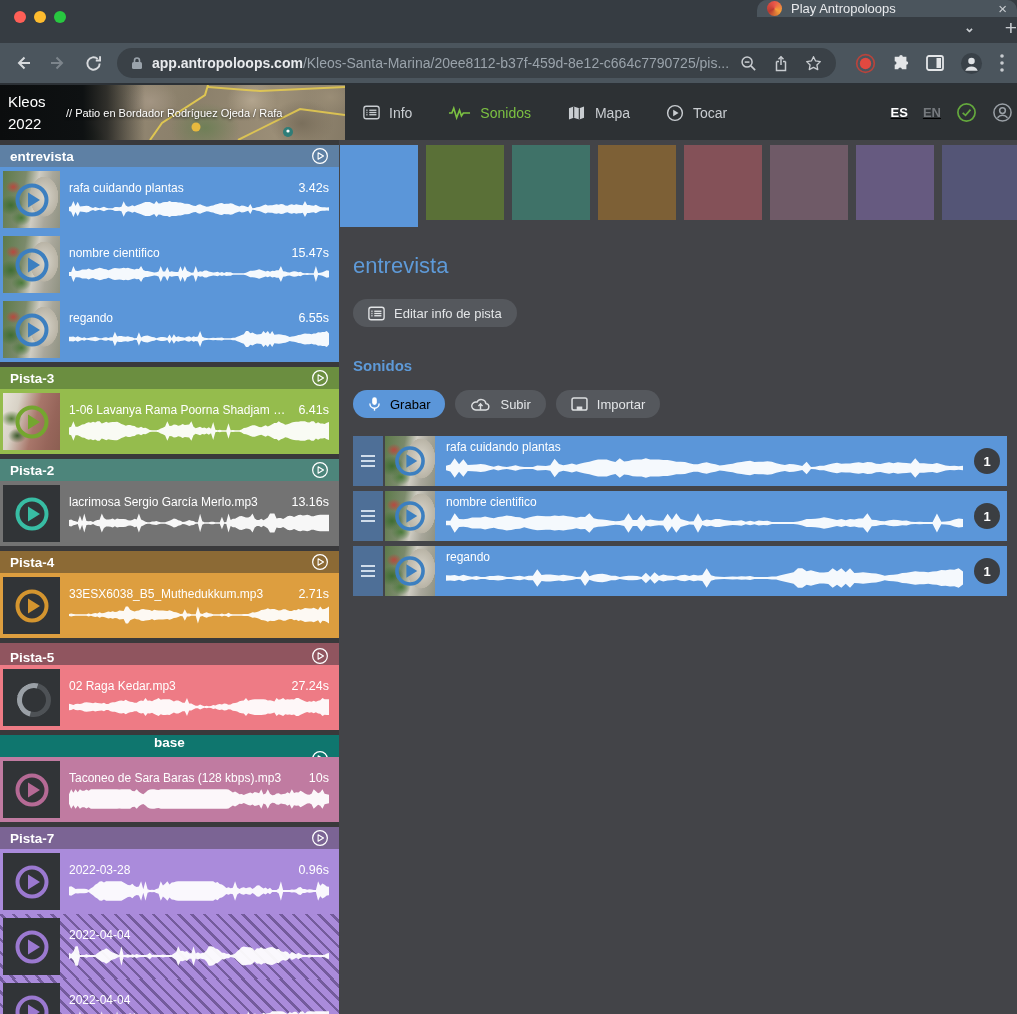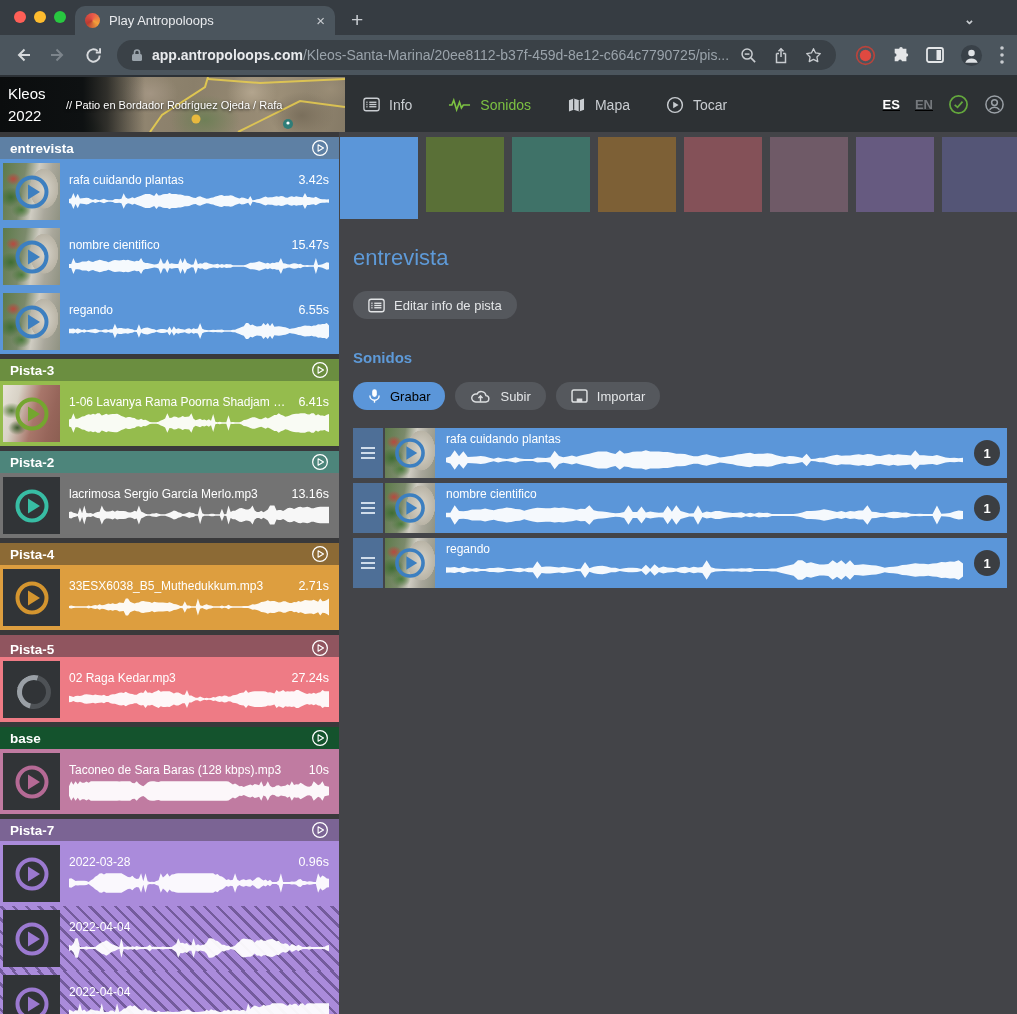--- a/index.html
+++ b/index.html
@@ -1,20 +1,20 @@
 <!DOCTYPE html>
 <html><head>
 <meta charset="utf-8">
 <style>
   html,body{margin:0;padding:0;background:#222;}
   .screen{width:1017px;height:1014px;overflow:hidden;position:relative;
           font-family:"Liberation Sans",sans-serif;background:#434448;}
 
   
-  .tabstrip{height:35px;background:#363c42;display:flex;align-items:flex-end;position:relative;}
+  .tabstrip{height:43px;background:#363c42;display:flex;align-items:flex-end;position:relative;flex-direction:column;}
   .lights{position:absolute;left:14px;top:11px;display:flex;gap:8px;}
   .light{width:12px;height:12px;border-radius:50%;}
   .tab{margin-left:75px;width:240px;height:29px;background:#4b555d;border-radius:10px 10px 0 0;
        display:flex;align-items:center;padding:0 10px;gap:9px;}
   .favicon{width:15px;height:15px;border-radius:50%;flex:none;
            background:conic-gradient(#e8564a,#f3a13a,#b93a31,#e8564a);}
   .tab-title{font-size:13px;color:#e8eaed;flex:1;white-space:nowrap;overflow:hidden;}
   .tab-close{color:#c8ccd0;font-size:15px;line-height:1;}
   .newtab{color:#c8ccd0;font-size:21px;margin:0 0 5px 16px;line-height:1;}
   .tab-chevron{position:absolute;right:42px;bottom:8px;color:#c8ccd0;font-size:13px;font-weight:700;}
@@ -43,21 +43,21 @@
       linear-gradient(100deg,#7e7463 0%,#968a75 30%,#8a7f6a 55%,#9b8e77 80%,#857a66 100%);}
   .hero-shade{position:absolute;inset:0;
       background:linear-gradient(90deg,#0b0d0e 0%,#0e1112 24%,rgba(14,17,18,.75) 31%,rgba(14,17,18,0) 42%);}
   .hero svg.paths{position:absolute;inset:0;}
   .logo{position:absolute;left:8px;top:6px;font-size:15px;color:#fff;line-height:1.45;font-weight:400;}
   .crumb{position:absolute;left:66px;top:0;height:100%;display:flex;align-items:center;
          font-size:11px;color:#fff;white-space:nowrap;text-shadow:0 1px 3px rgba(0,0,0,.85);}
   .nav{display:flex;gap:36px;margin-left:18px;align-items:center;}
   .nav-item{display:flex;gap:9px;align-items:center;font-size:14px;color:#c9cdd1;cursor:default;}
   .nav-item.active{color:#7cc142;}
-  .appbar-right{margin-left:auto;display:flex;align-items:center;gap:15px;padding-right:12px;text-decoration:underline;}
+  .appbar-right{margin-left:auto;display:flex;align-items:center;gap:15px;padding-right:4px;text-decoration:underline;}
   .lang{font-size:13px;font-weight:700;}
   .lang.on{color:#fff;}  .lang.off{color:#75797d;}
 
   
   .body{display:flex;height:882px;}
   aside{width:339px;flex:none;background:#39393b;overflow:hidden;padding-top:5px;box-sizing:border-box;}
   .trk{margin-bottom:5px;}
   .trk-h{height:22px;display:flex;align-items:center;padding:0 10px;font-size:13.5px;font-weight:700;color:#fff;}
   .trk-h .hplay{margin-left:auto;display:flex;}
   .snd{height:65px;display:flex;align-items:center;position:relative;}
@@ -456,21 +456,21 @@
                 <span class="snd-name">02 Raga Kedar.mp3</span>
                 <span class="snd-dur">27.24s</span>
               </div>
               <svg class="wave" viewBox="0 0 100 24" preserveAspectRatio="none">
                 <polygon points="0.00,8.14 0.84,8.55 1.68,9.72 2.52,8.54 3.36,8.23 4.20,8.52 5.04,7.84 5.88,6.59 6.72,6.31 7.56,6.66 8.40,6.78 9.24,7.43 10.08,6.50 10.92,7.19 11.76,7.52 12.61,7.90 13.45,6.97 14.29,8.29 15.13,8.42 15.97,6.90 16.81,6.29 17.65,6.27 18.49,5.36 19.33,4.58 20.17,4.15 21.01,4.74 21.85,3.32 22.69,4.83 23.53,5.74 24.37,5.94 25.21,6.94 26.05,6.79 26.89,5.22 27.73,4.14 28.57,4.78 29.41,1.13 30.25,4.45 31.09,4.31 31.93,5.04 32.77,3.51 33.61,2.55 34.45,1.13 35.29,3.27 36.13,2.55 36.97,2.55 37.82,2.83 38.66,2.55 39.50,3.85 40.34,5.36 41.18,4.27 42.02,4.29 42.86,5.46 43.70,6.90 44.54,6.92 45.38,1.13 46.22,7.91 47.06,7.82 47.90,9.29 48.74,10.51 49.58,10.55 50.42,9.01 51.26,10.12 52.10,11.00 52.94,10.64 53.78,11.00 54.62,10.70 55.46,9.56 56.30,10.19 57.14,8.87 57.98,8.50 58.82,9.04 59.66,7.70 60.50,8.01 61.34,9.32 62.18,8.95 63.03,7.43 63.87,7.27 64.71,6.72 65.55,5.15 66.39,4.47 67.23,4.12 68.07,1.13 68.91,4.48 69.75,3.48 70.59,3.04 71.43,2.55 72.27,2.55 73.11,2.55 73.95,2.55 74.79,2.81 75.63,3.08 76.47,4.12 77.31,3.98 78.15,4.60 78.99,5.47 79.83,1.13 80.67,3.24 81.51,2.55 82.35,1.13 83.19,3.34 84.03,2.57 84.87,2.89 85.71,2.55 86.55,3.07 87.39,1.13 88.24,1.13 89.08,2.71 89.92,3.84 90.76,5.04 91.60,6.10 92.44,5.23 93.28,5.77 94.12,4.44 94.96,5.74 95.80,4.35 96.64,3.93 97.48,1.13 98.32,2.57 99.16,2.55 100.00,2.55 100.00,21.45 99.16,21.45 98.32,21.43 97.48,22.87 96.64,20.07 95.80,19.65 94.96,18.26 94.12,19.56 93.28,18.23 92.44,18.77 91.60,17.90 90.76,18.96 89.92,20.16 89.08,21.29 88.24,22.87 87.39,22.87 86.55,20.93 85.71,21.45 84.87,21.11 84.03,21.43 83.19,20.66 82.35,22.87 81.51,21.45 80.67,20.76 79.83,22.87 78.99,18.53 78.15,19.40 77.31,20.02 76.47,19.88 75.63,20.92 74.79,21.19 73.95,21.45 73.11,21.45 72.27,21.45 71.43,21.45 70.59,20.96 69.75,20.52 68.91,19.52 68.07,22.87 67.23,19.88 66.39,19.53 65.55,18.85 64.71,17.28 63.87,16.73 63.03,16.57 62.18,15.05 61.34,14.68 60.50,15.99 59.66,16.30 58.82,14.96 57.98,15.50 57.14,15.13 56.30,13.81 55.46,14.44 54.62,13.30 53.78,13.00 52.94,13.36 52.10,13.00 51.26,13.88 50.42,14.99 49.58,13.45 48.74,13.49 47.90,14.71 47.06,16.18 46.22,16.09 45.38,22.87 44.54,17.08 43.70,17.10 42.86,18.54 42.02,19.71 41.18,19.73 40.34,18.64 39.50,20.15 38.66,21.45 37.82,21.17 36.97,21.45 36.13,21.45 35.29,20.73 34.45,22.87 33.61,21.45 32.77,20.49 31.93,18.96 31.09,19.69 30.25,19.55 29.41,22.87 28.57,19.22 27.73,19.86 26.89,18.78 26.05,17.21 25.21,17.06 24.37,18.06 23.53,18.26 22.69,19.17 21.85,20.68 21.01,19.26 20.17,19.85 19.33,19.42 18.49,18.64 17.65,17.73 16.81,17.71 15.97,17.10 15.13,15.58 14.29,15.71 13.45,17.03 12.61,16.10 11.76,16.48 10.92,16.81 10.08,17.50 9.24,16.57 8.40,17.22 7.56,17.34 6.72,17.69 5.88,17.41 5.04,16.16 4.20,15.48 3.36,15.77 2.52,15.46 1.68,14.28 0.84,15.45 0.00,15.86" fill="#fff" fill-opacity="0.94"></polygon>
               </svg>
             </div>
           </div>
         </div>
         <div class="trk">
-          <div class="trk-h" style="background: #14532d;">
+          <div class="trk-h" style="background: #0f766e; flex-direction: column;">
             <span>base</span>
             <span class="hplay">
               <svg width="18" height="18" viewBox="0 0 22 22">
                 <circle cx="11" cy="11" r="9" fill="none" stroke="#fff" stroke-width="1.5"></circle>
                 <path d="M8.7 7 L15.3 11 L8.7 15 Z" fill="none" stroke="#fff" stroke-width="1.4" stroke-linejoin="round"></path>
               </svg>
             </span>
           </div>
           <div class="snd" style="background-color: rgb(192, 123, 161);">
             <div class="thumb dark">

